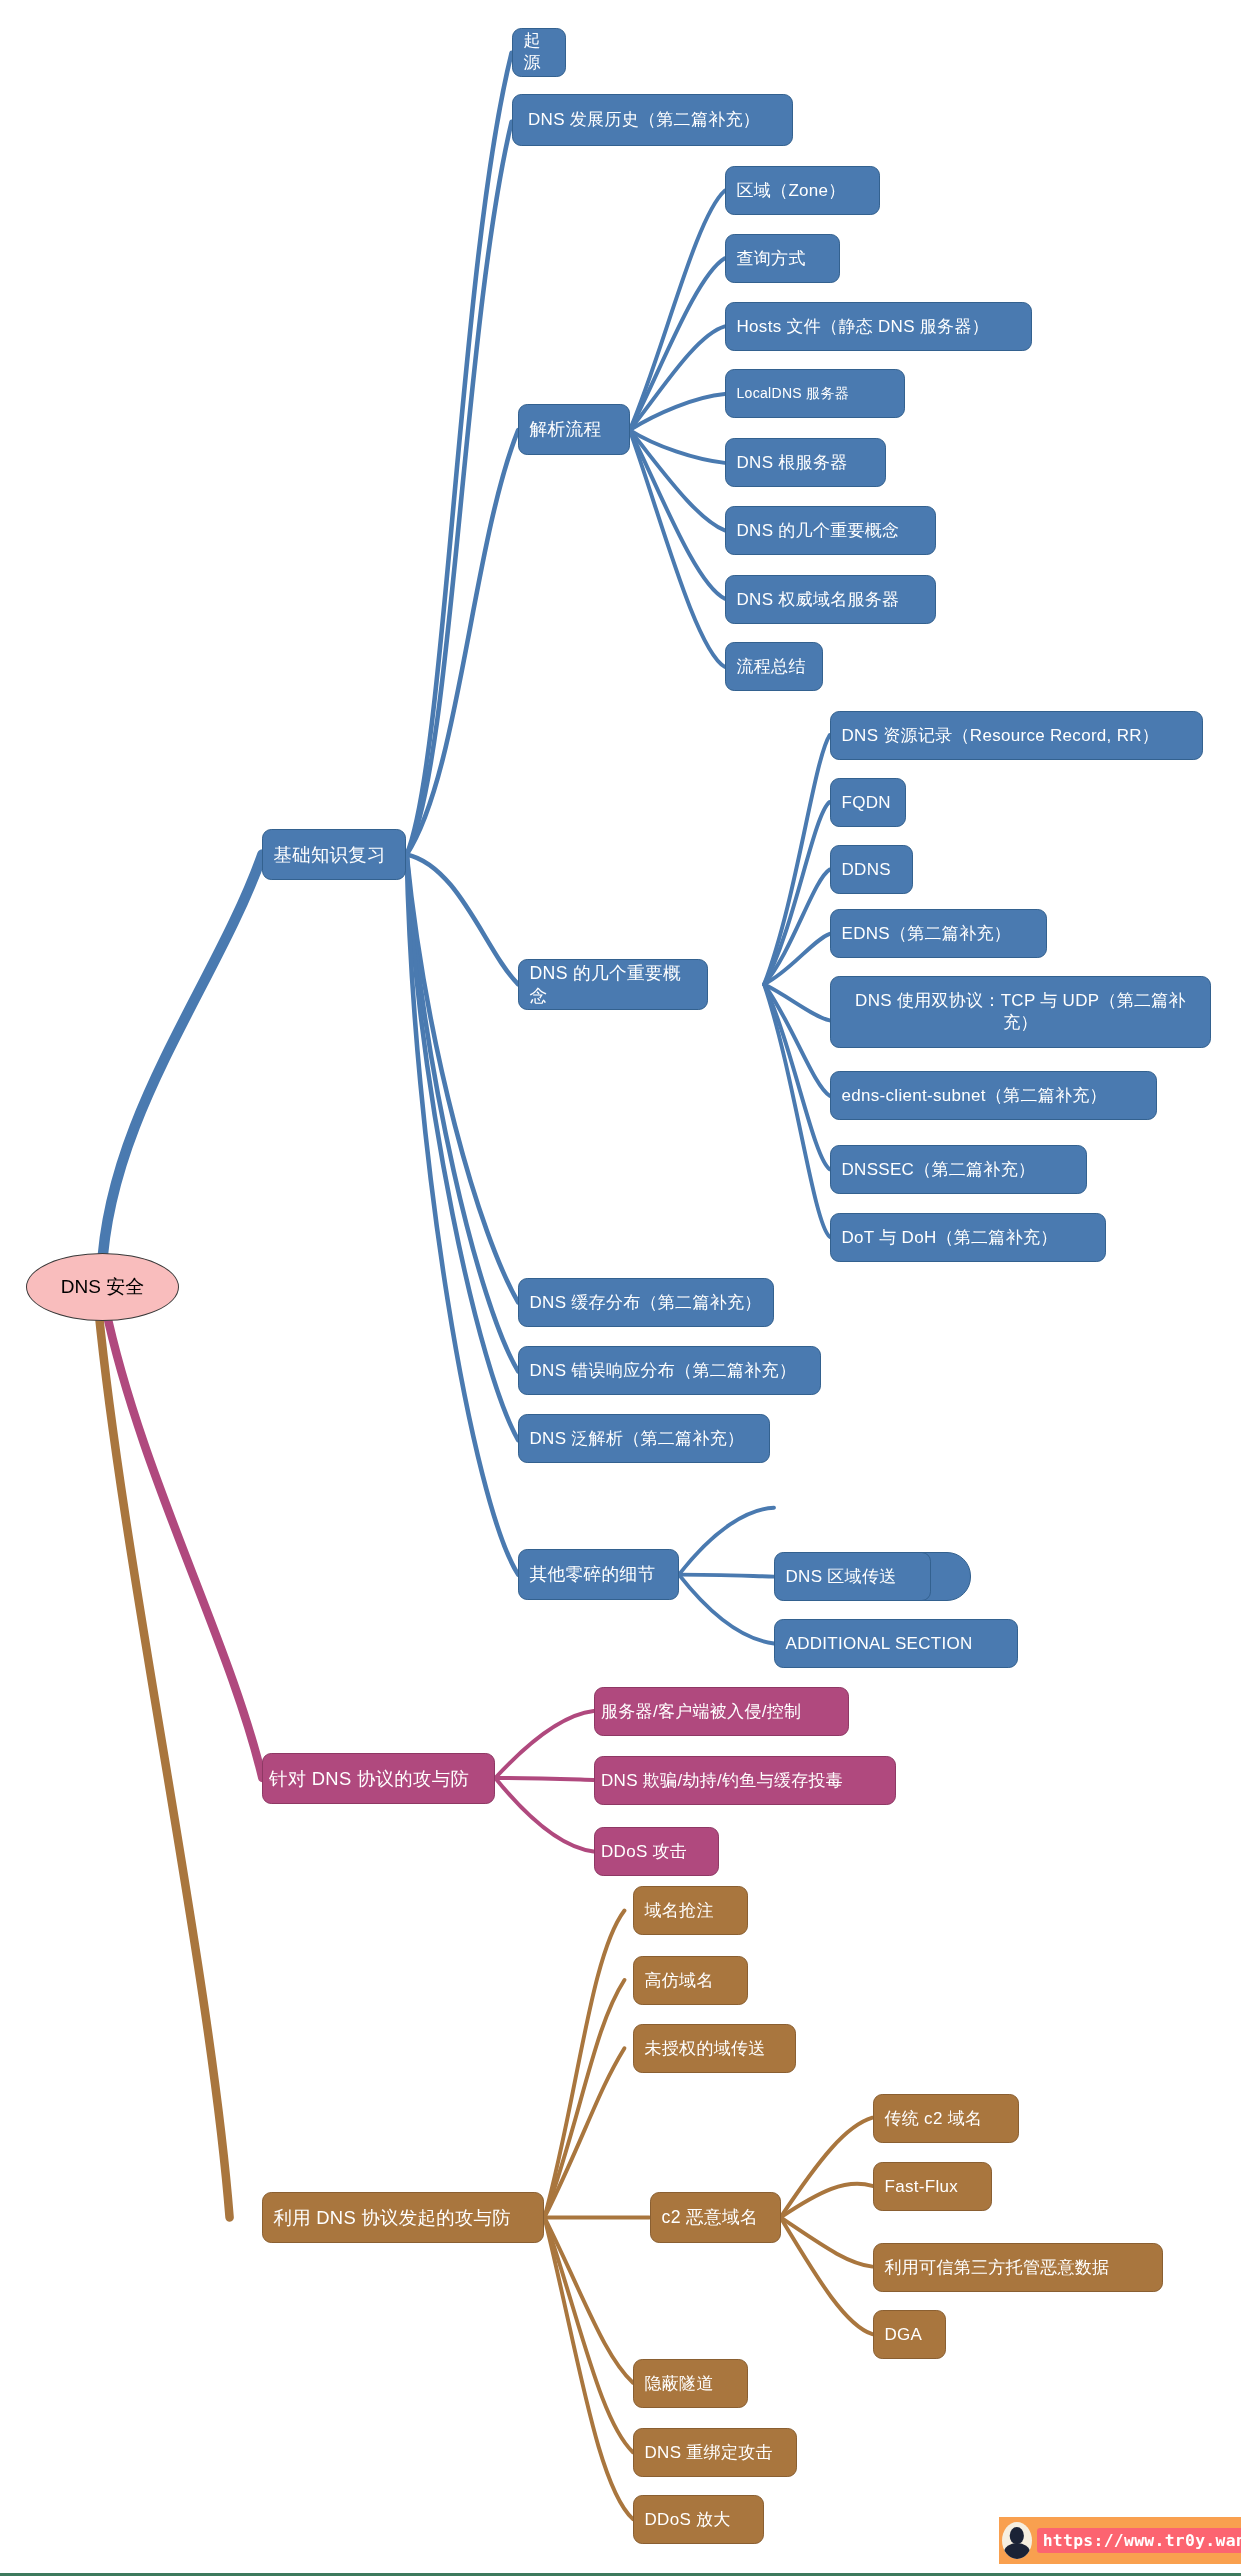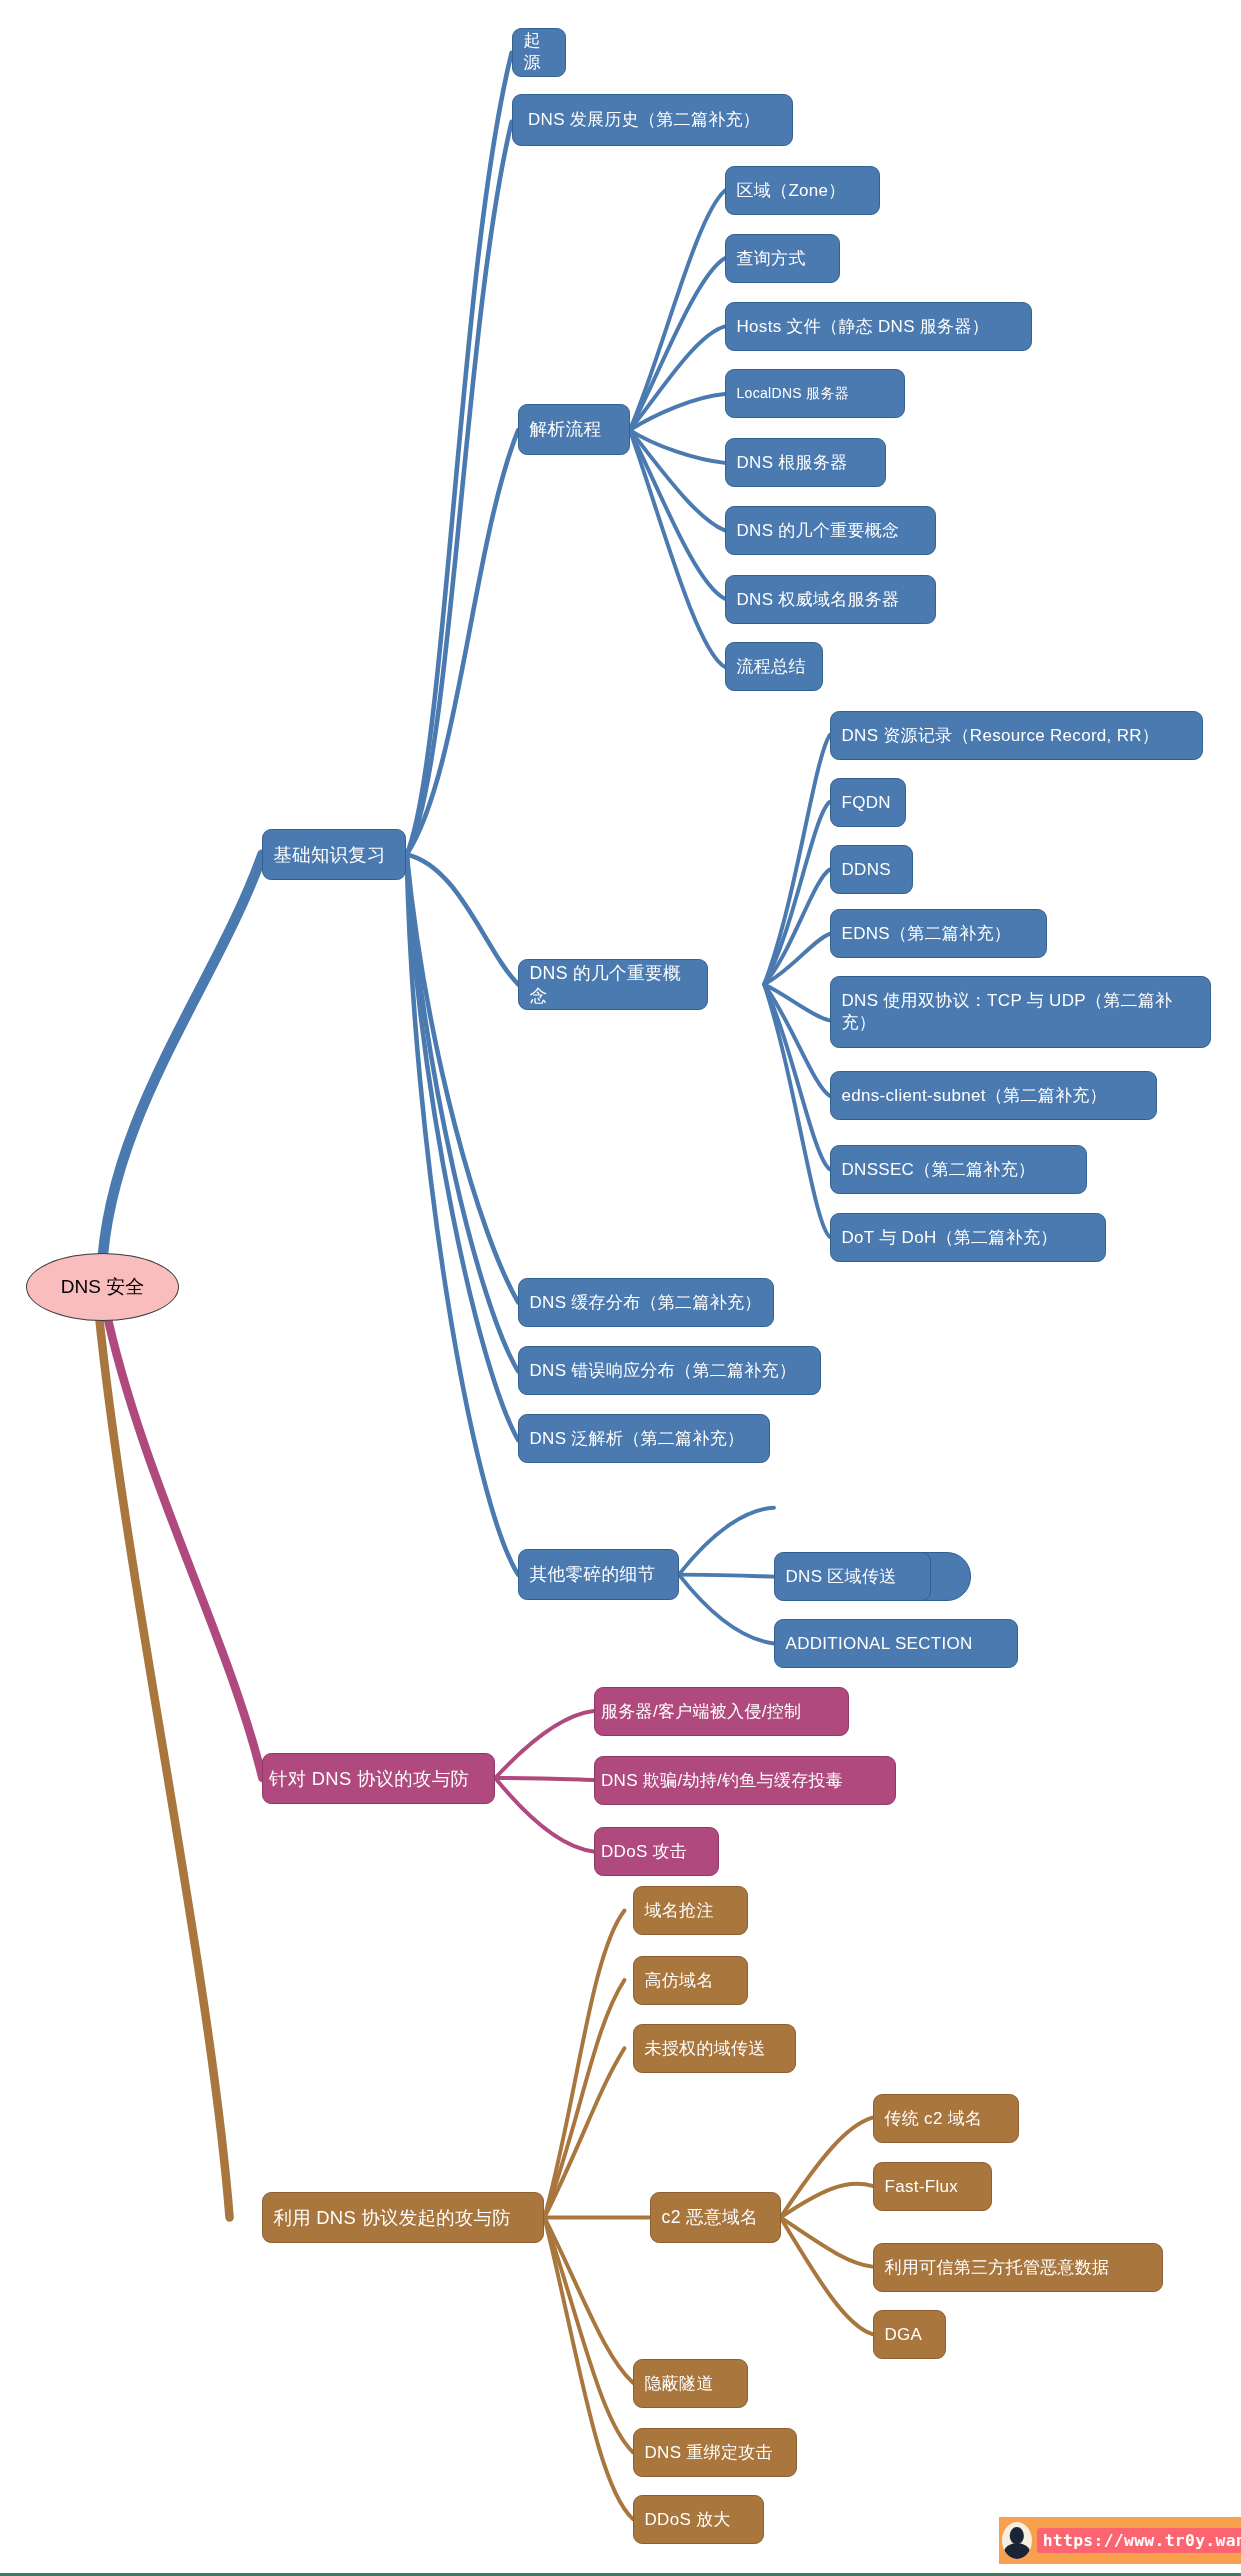--- a/index.html
+++ b/index.html
@@ -186,21 +186,21 @@
   </div>
   <div class="node n-blue" style="left:830px;top:778px;width:76px;height:49px;font-size:17px;">
     <span>FQDN</span>
   </div>
   <div class="node n-blue" style="left:830px;top:845px;width:83px;height:49px;font-size:17px;">
     <span>DDNS</span>
   </div>
   <div class="node n-blue" style="left:830px;top:909px;width:217px;height:49px;font-size:17px;">
     <span>EDNS（第二篇补充）</span>
   </div>
-  <div class="node n-blue" style="left:830px;top:976px;width:381px;height:72px;font-size:17px;">
+  <div class="node n-blue" style="left:830px;top:976px;width:381px;height:72px;font-size:17px;text-align:center;">
     <span>DNS 使用双协议：TCP 与 UDP（第二篇补充）</span>
   </div>
   <div class="node n-blue" style="left:830px;top:1071px;width:327px;height:49px;font-size:17px;">
     <span>edns-client-subnet（第二篇补充）</span>
   </div>
   <div class="node n-blue" style="left:830px;top:1145px;width:257px;height:49px;font-size:17px;">
     <span>DNSSEC（第二篇补充）</span>
   </div>
   <div class="node n-blue" style="left:830px;top:1213px;width:276px;height:49px;font-size:17px;">
     <span>DoT 与 DoH（第二篇补充）</span>

